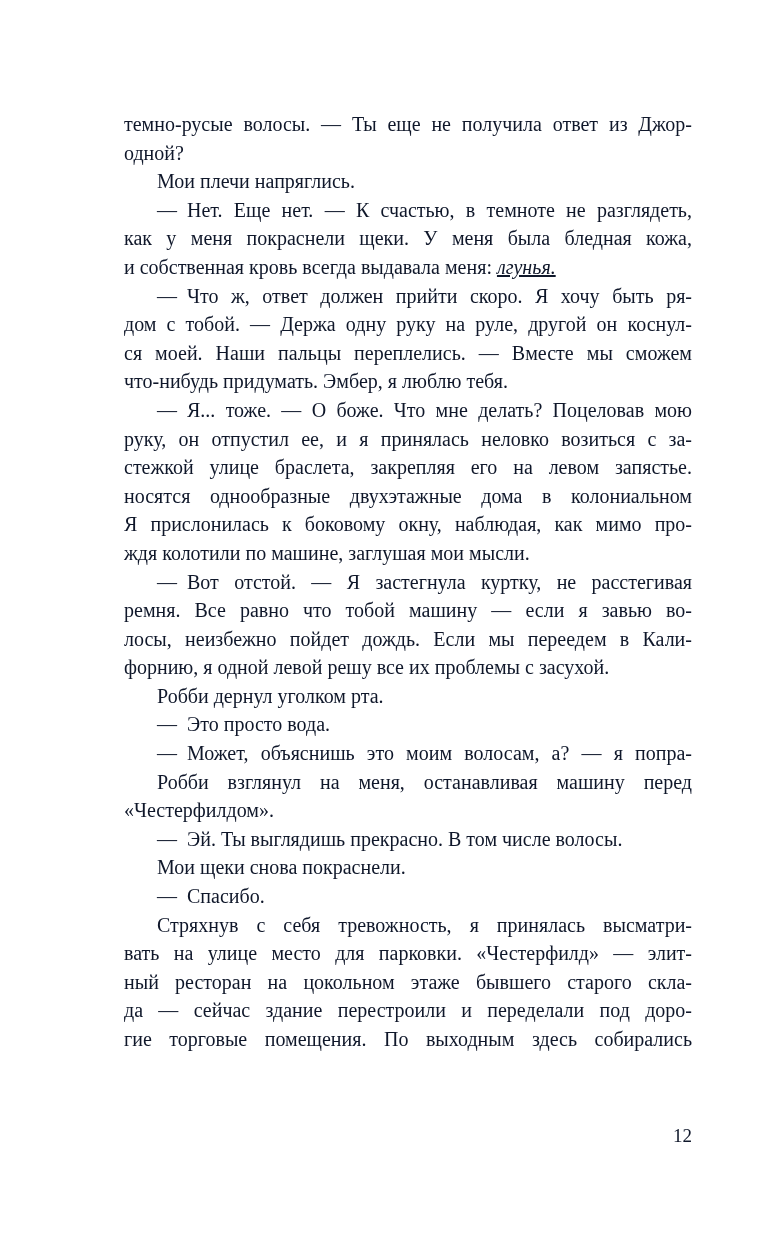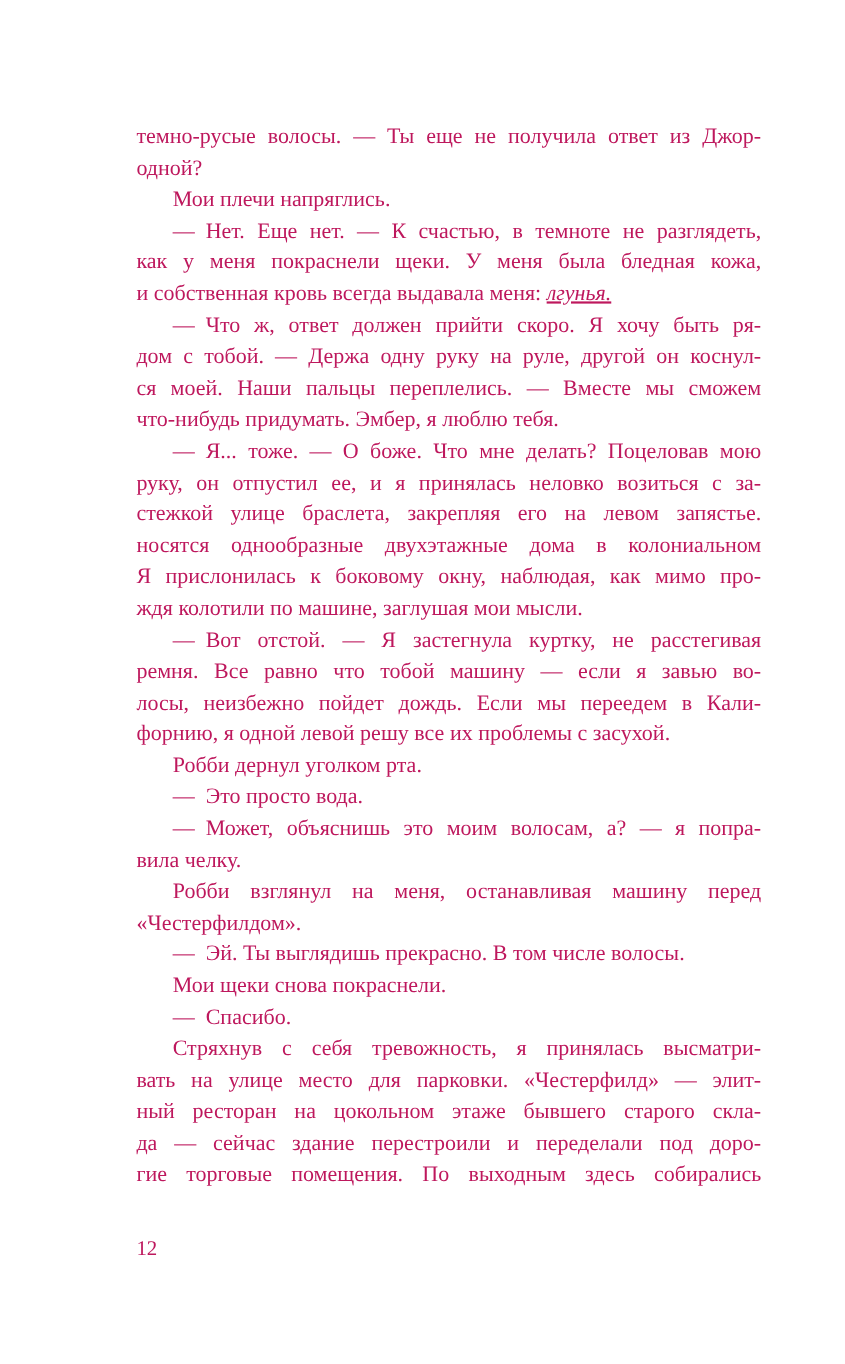--- a/index.html
+++ b/index.html
@@ -7,21 +7,21 @@
     padding: 0;
     background: #ffffff;
   }
   .book-page {
     position: relative;
     width: 768px;
     height: 1240px;
     background: #ffffff;
     overflow: hidden;
     font-family: "Liberation Serif", serif;
-    color: #be185d;
+    color: #0f172a;
   }
   .text-block {
     position: absolute;
     left: 124px;
     top: 110px;
     width: 568px;
     font-size: 20px;
     line-height: 28.6px;
   }
   .line {
@@ -36,21 +36,21 @@
   }
   .italic {
     font-style: italic;
     text-decoration: underline;
   }
   .page-number {
     position: absolute;
     left: 124px;
     top: 1124px;
     width: 568px;
-    text-align: left;
+    text-align: right;
     font-size: 19px;
     line-height: 24px;
   }
 </style>
 </head>
 <body>
 
 <div class="book-page">
   <div class="text-block" id="text-block">
       <div class="line">темно-русые волосы. — Ты еще не получила ответ из Джор-</div>
@@ -69,21 +69,20 @@
       <div class="line">носятся однообразные двухэтажные дома в колониальном</div>
       <div class="line">Я прислонилась к боковому окну, наблюдая, как мимо про-</div>
       <div class="line end">ждя колотили по машине, заглушая мои мысли.</div>
       <div class="line indent">— Вот отстой. — Я застегнула куртку, не расстегивая</div>
       <div class="line">ремня. Все равно что тобой машину — если я завью во-</div>
       <div class="line">лосы, неизбежно пойдет дождь. Если мы переедем в Кали-</div>
       <div class="line end">форнию, я одной левой решу все их проблемы с засухой.</div>
       <div class="line indent end">Робби дернул уголком рта.</div>
       <div class="line indent end">— Это просто вода.</div>
       <div class="line indent">— Может, объяснишь это моим волосам, а? — я попра-</div>
-      <div class="line end">вила челку.</div>
       <div class="line indent">Робби взглянул на меня, останавливая машину перед</div>
       <div class="line end">«Честерфилдом».</div>
       <div class="line indent end">— Эй. Ты выглядишь прекрасно. В том числе волосы.</div>
       <div class="line indent end">Мои щеки снова покраснели.</div>
       <div class="line indent end">— Спасибо.</div>
       <div class="line indent">Стряхнув с себя тревожность, я принялась высматри-</div>
       <div class="line">вать на улице место для парковки. «Честерфилд» — элит-</div>
       <div class="line">ный ресторан на цокольном этаже бывшего старого скла-</div>
       <div class="line">да — сейчас здание перестроили и переделали под доро-</div>
       <div class="line">гие торговые помещения. По выходным здесь собирались</div>

